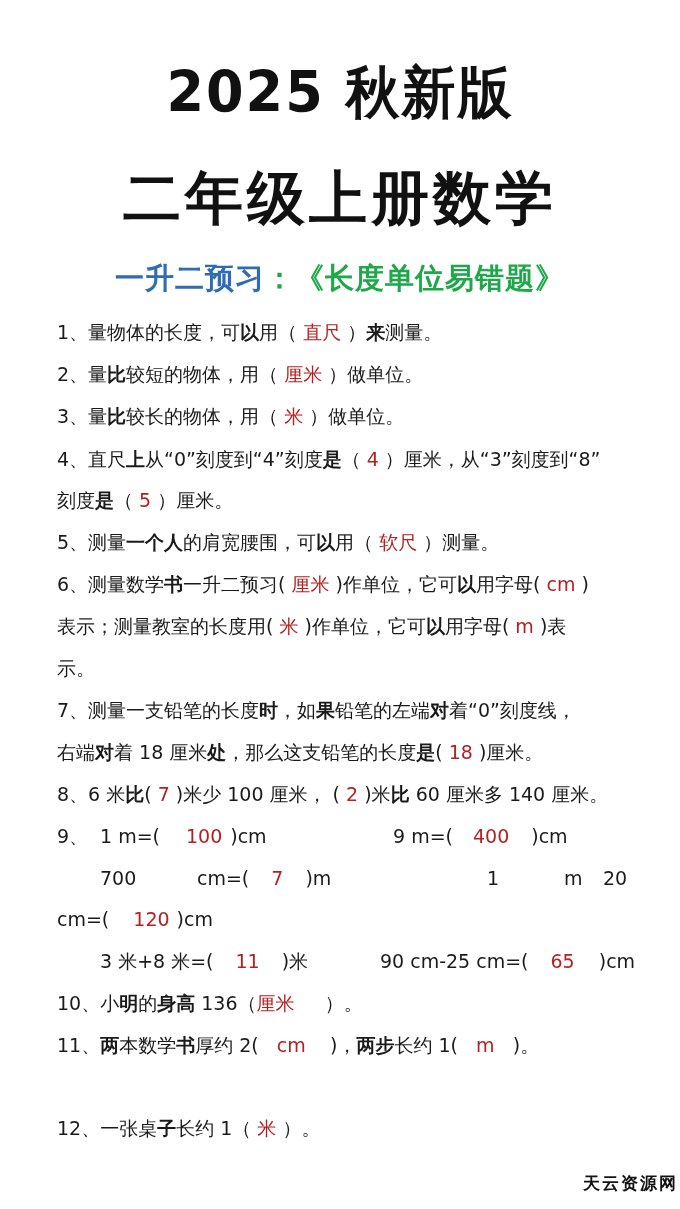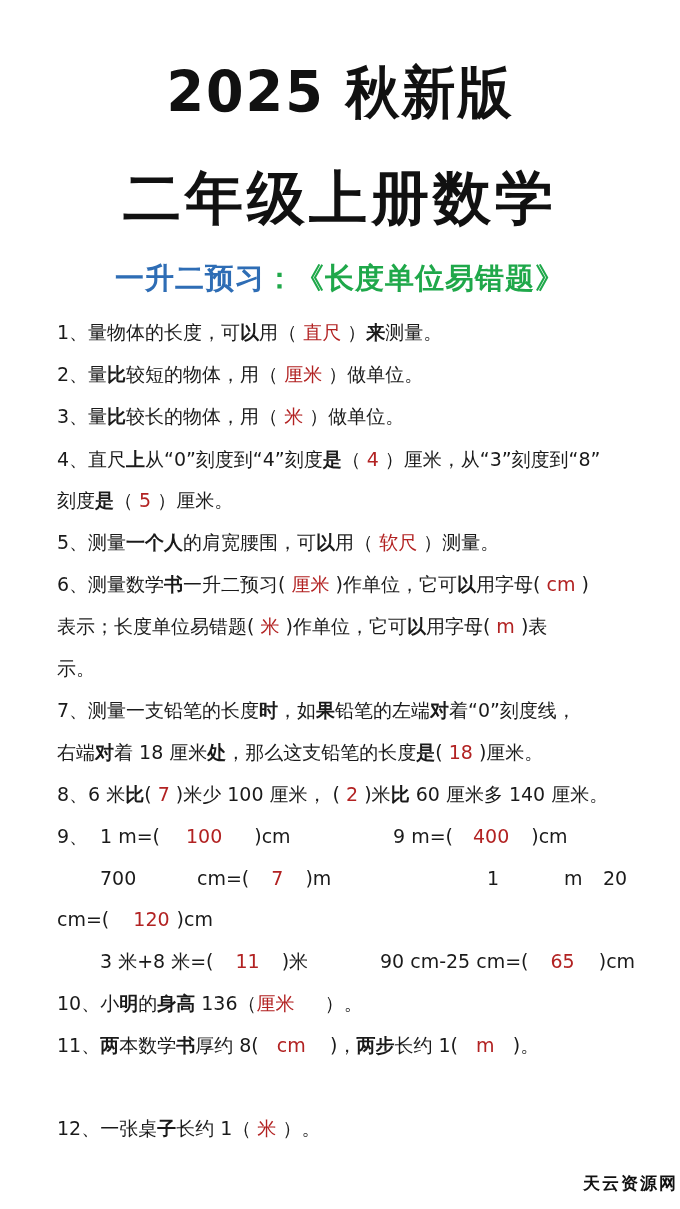--- a/index.html
+++ b/index.html
@@ -61,38 +61,38 @@
 </div>
 
 <div class="q" style="top:529px">
   <span>5、</span><span>测量</span><span class="b">一个人</span><span>的肩宽腰围，可</span><span class="b">以</span><span>用（ </span><span class="ans">软尺</span><span> ）测量。</span>
 </div>
 
 <div class="q" style="top:571px">
   <span>6、</span><span>测量数学</span><span class="b">书</span><span>一升二预习( </span><span class="ans">厘米</span><span> )作单位，它可</span><span class="b">以</span><span>用字母( </span><span class="ans">cm</span><span> )</span>
 </div>
 <div class="q" style="top:613px">
-  <span>表示；长度单位易错题( </span><span class="ans">米</span><span> )作单位，它可</span><span class="b">以</span><span>用字母( </span><span class="ans">m</span><span> )表</span>
+  <span>表示；测量教室的长度用( </span><span class="ans">米</span><span> )作单位，它可</span><span class="b">以</span><span>用字母( </span><span class="ans">m</span><span> )表</span>
 </div>
 <div class="q" style="top:655px">示。</div>
 
 <div class="q" style="top:697px">
   <span>7、</span><span>测量一支铅笔的长度</span><span class="b">时</span><span>，如</span><span class="b">果</span><span>铅笔的左端</span><span class="b">对</span><span>着“0”刻度线，</span>
 </div>
 <div class="q" style="top:739px">
   <span>右端</span><span class="b">对</span><span>着 18 厘米</span><span class="b">处</span><span>，那么这支铅笔的长度</span><span class="b">是</span><span>(   </span><span class="ans">18</span><span> )厘米。</span>
 </div>
 
 <div class="q" style="top:781px">
   <span>8、</span><span>6 米</span><span class="b">比</span><span>(   </span><span class="ans">7</span><span> )米少 100 厘米，  ( </span><span class="ans">2</span><span> )米</span><span class="b">比</span><span> 60 厘米多 140 厘米。</span>
 </div>
 
 <div class="q" style="top:823px">9、</div>
 <div class="q" style="top:823px; left:100px">
-  <span>1 m=(</span><span class="ans" style="margin:0 32px 0 26px">100</span><span>)cm</span>
+  <span>1 m=(</span><span class="ans" style="margin:0 8px 0 26px">100</span><span>)cm</span>
 </div>
 <div class="q" style="top:823px; left:393px">
   <span>9 m=(</span><span class="ans" style="margin:0 22px 0 20px">400</span><span>)cm</span>
 </div>
 <div class="q" style="top:865px; left:100px">
   <span>700</span>
 </div>
 <div class="q" style="top:865px; left:197px">
   <span>cm=(</span><span class="ans" style="margin:0 22px 0 22px">7</span><span>)m</span>
 </div>
@@ -107,20 +107,20 @@
 </div>
 <div class="q" style="top:948px; left:380px">
   <span>90 cm-25 cm=(</span><span class="ans" style="margin:4px 24px 0 22px">65</span><span>)cm</span>
 </div>
 
 <div class="q" style="top:990px">
   <span>10、</span><span>小</span><span class="b">明</span><span>的</span><span class="b">身高</span><span> 136（</span><span class="ans">厘米</span><span style="white-space:pre">     ）。</span>
 </div>
 
 <div class="q" style="top:1032px">
-  <span>11、</span><span class="b">两</span><span>本数学</span><span class="b">书</span><span style="white-space:pre">厚约 8(   </span><span class="ans">cm</span><span style="white-space:pre">    )，</span><span class="b">两步</span><span style="white-space:pre">长约 1(   </span><span class="ans">m</span><span style="white-space:pre">   )。</span>
+  <span>11、</span><span class="b">两</span><span>本数学</span><span class="b">书</span><span style="white-space:pre">厚约 2(   </span><span class="ans">cm</span><span style="white-space:pre">    )，</span><span class="b">两步</span><span style="white-space:pre">长约 1(   </span><span class="ans">m</span><span style="white-space:pre">   )。</span>
 </div>
 
 <div class="q" style="top:1115px">
   <span>12、</span><span>一张桌</span><span class="b">子</span><span>长约 1（ </span><span class="ans">米</span><span> ）。</span>
 </div>
 
 <div class="watermark">天云资源网</div>
 
 </body></html>

